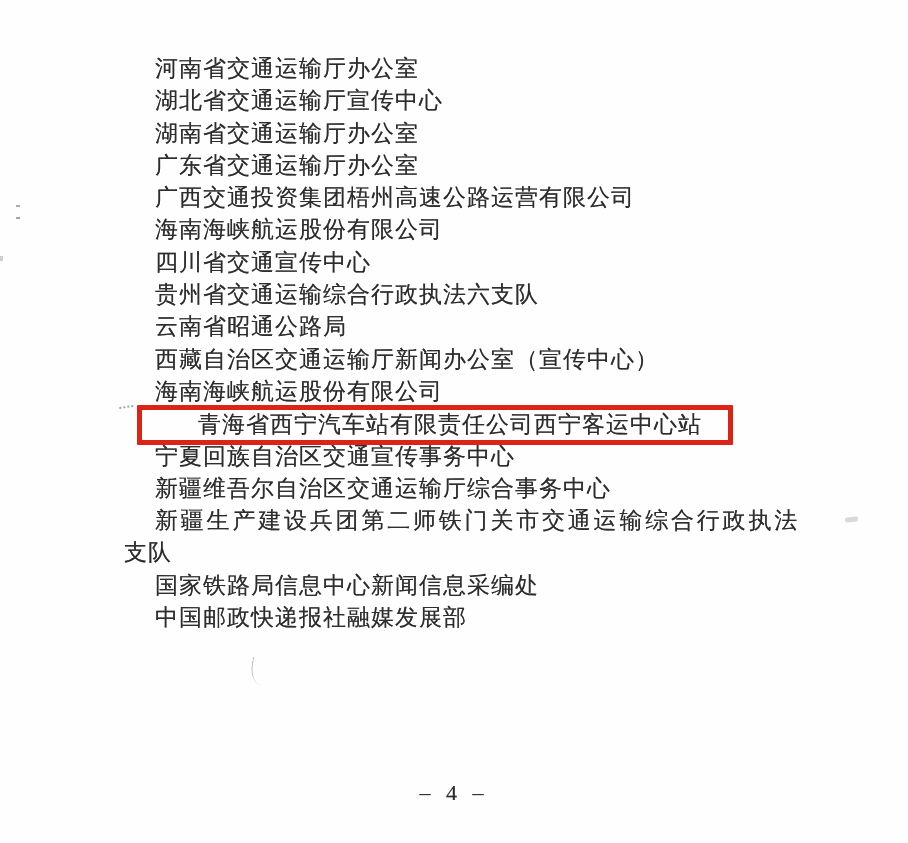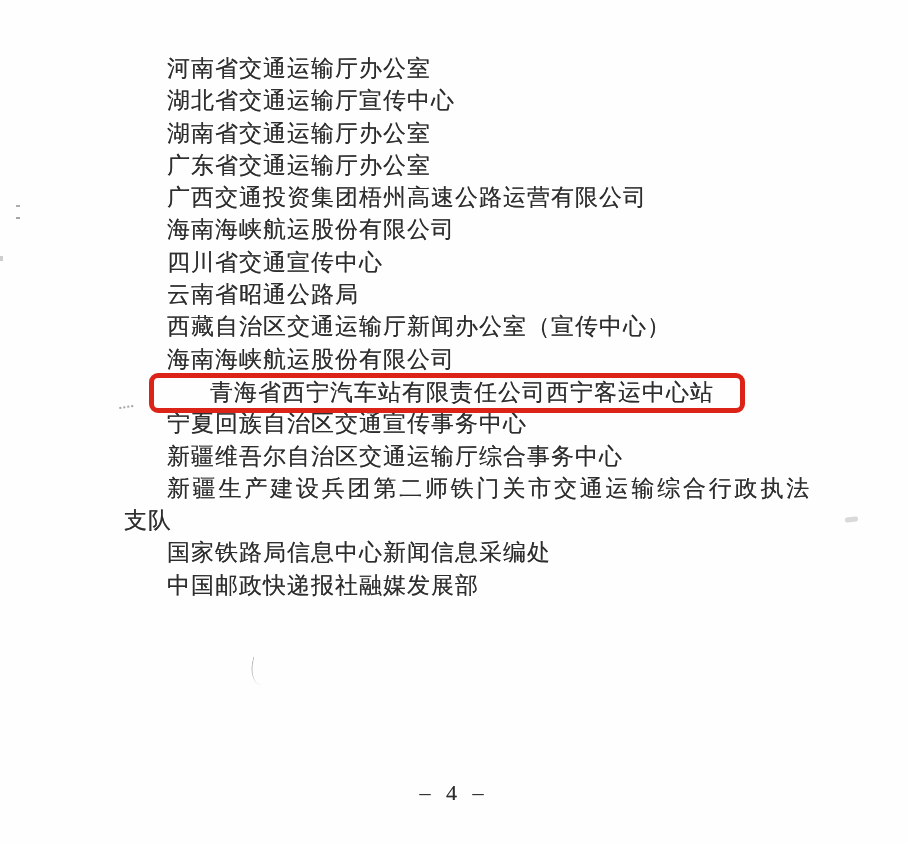--- a/index.html
+++ b/index.html
@@ -11,49 +11,50 @@
     position: relative;
     width: 908px;
     height: 843px;
     background: #fefefe;
     overflow: hidden;
     font-family: "Liberation Serif", "DejaVu Serif", serif;
     color: #2d2d2d;
   }
   .doc {
     position: absolute;
-    left: 124px;
+    left: 112px;
     top: 53px;
     width: 740px;
   }
   .line {
     height: 32.3px;
     line-height: 32.3px;
     font-size: 23px;
     letter-spacing: 1px;
     white-space: nowrap;
     text-indent: 43px;
     color: #2d2d2d;
     text-shadow: 0 0 0.6px rgba(45,45,45,0.65);
   }
   .line.justified {
     letter-spacing: 2.8px;
   }
   .line.continuation {
     text-indent: 0;
+    margin-left: 12px;
   }
   .red-box {
     display: inline-block;
     border: 5px solid #dc2318;
     padding: 2px 26px 3px 13px;
     margin-left: -18px;
     line-height: 25px;
     position: relative;
     top: -3px;
-    border-radius: 9px;
+    border-radius: 1px;
   }
   .page-num {
     position: absolute;
     top: 780px;
     left: 0;
     width: 100%;
     height: 26px;
     line-height: 26px;
     text-align: center;
     font-size: 22px;
@@ -80,20 +81,21 @@
 <div class="page">
 
   <div class="doc">
     <div class="line">河南省交通运输厅办公室</div>
     <div class="line">湖北省交通运输厅宣传中心</div>
     <div class="line">湖南省交通运输厅办公室</div>
     <div class="line">广东省交通运输厅办公室</div>
     <div class="line">广西交通投资集团梧州高速公路运营有限公司</div>
     <div class="line">海南海峡航运股份有限公司</div>
     <div class="line">四川省交通宣传中心</div>
+    <div class="line">贵州省交通运输综合行政执法六支队</div>
     <div class="line">云南省昭通公路局</div>
     <div class="line">西藏自治区交通运输厅新闻办公室（宣传中心）</div>
     <div class="line">海南海峡航运股份有限公司</div>
     <div class="line">
       <span class="red-box" style="border-color: rgb(220, 35, 24);">
         <span>青海省西宁汽车站有限责任公司西宁客运中心站</span>
       </span>
     </div>
     <div class="line">宁夏回族自治区交通宣传事务中心</div>
     <div class="line">新疆维吾尔自治区交通运输厅综合事务中心</div>

